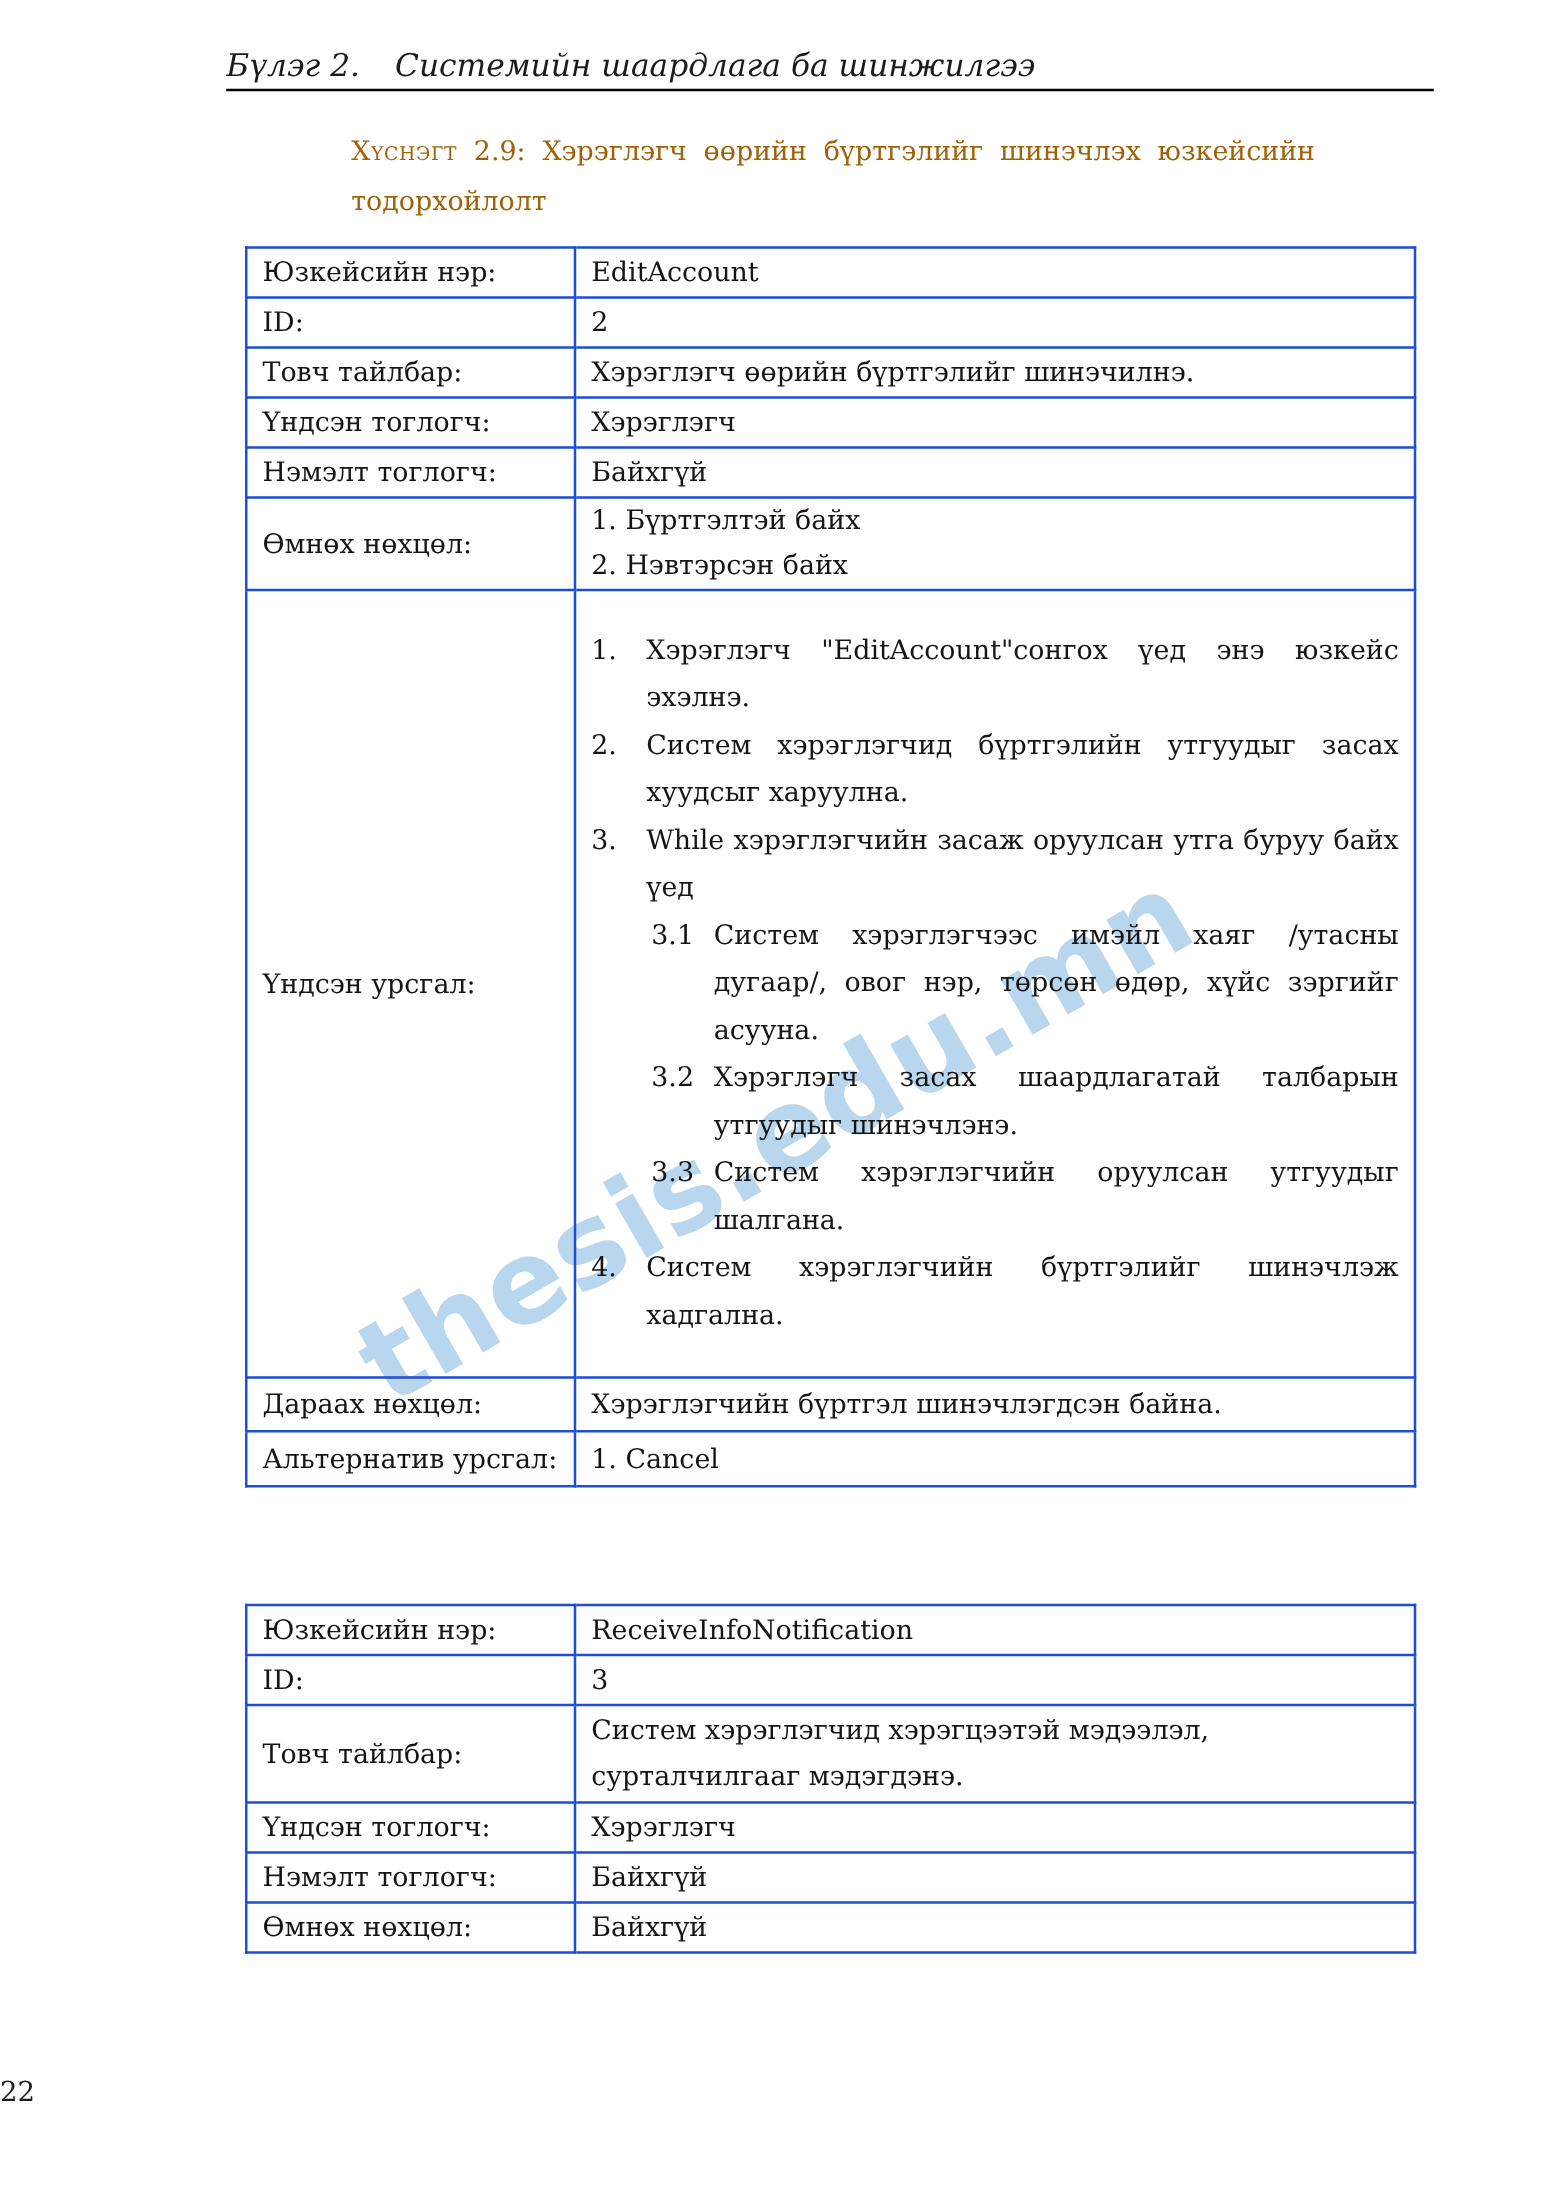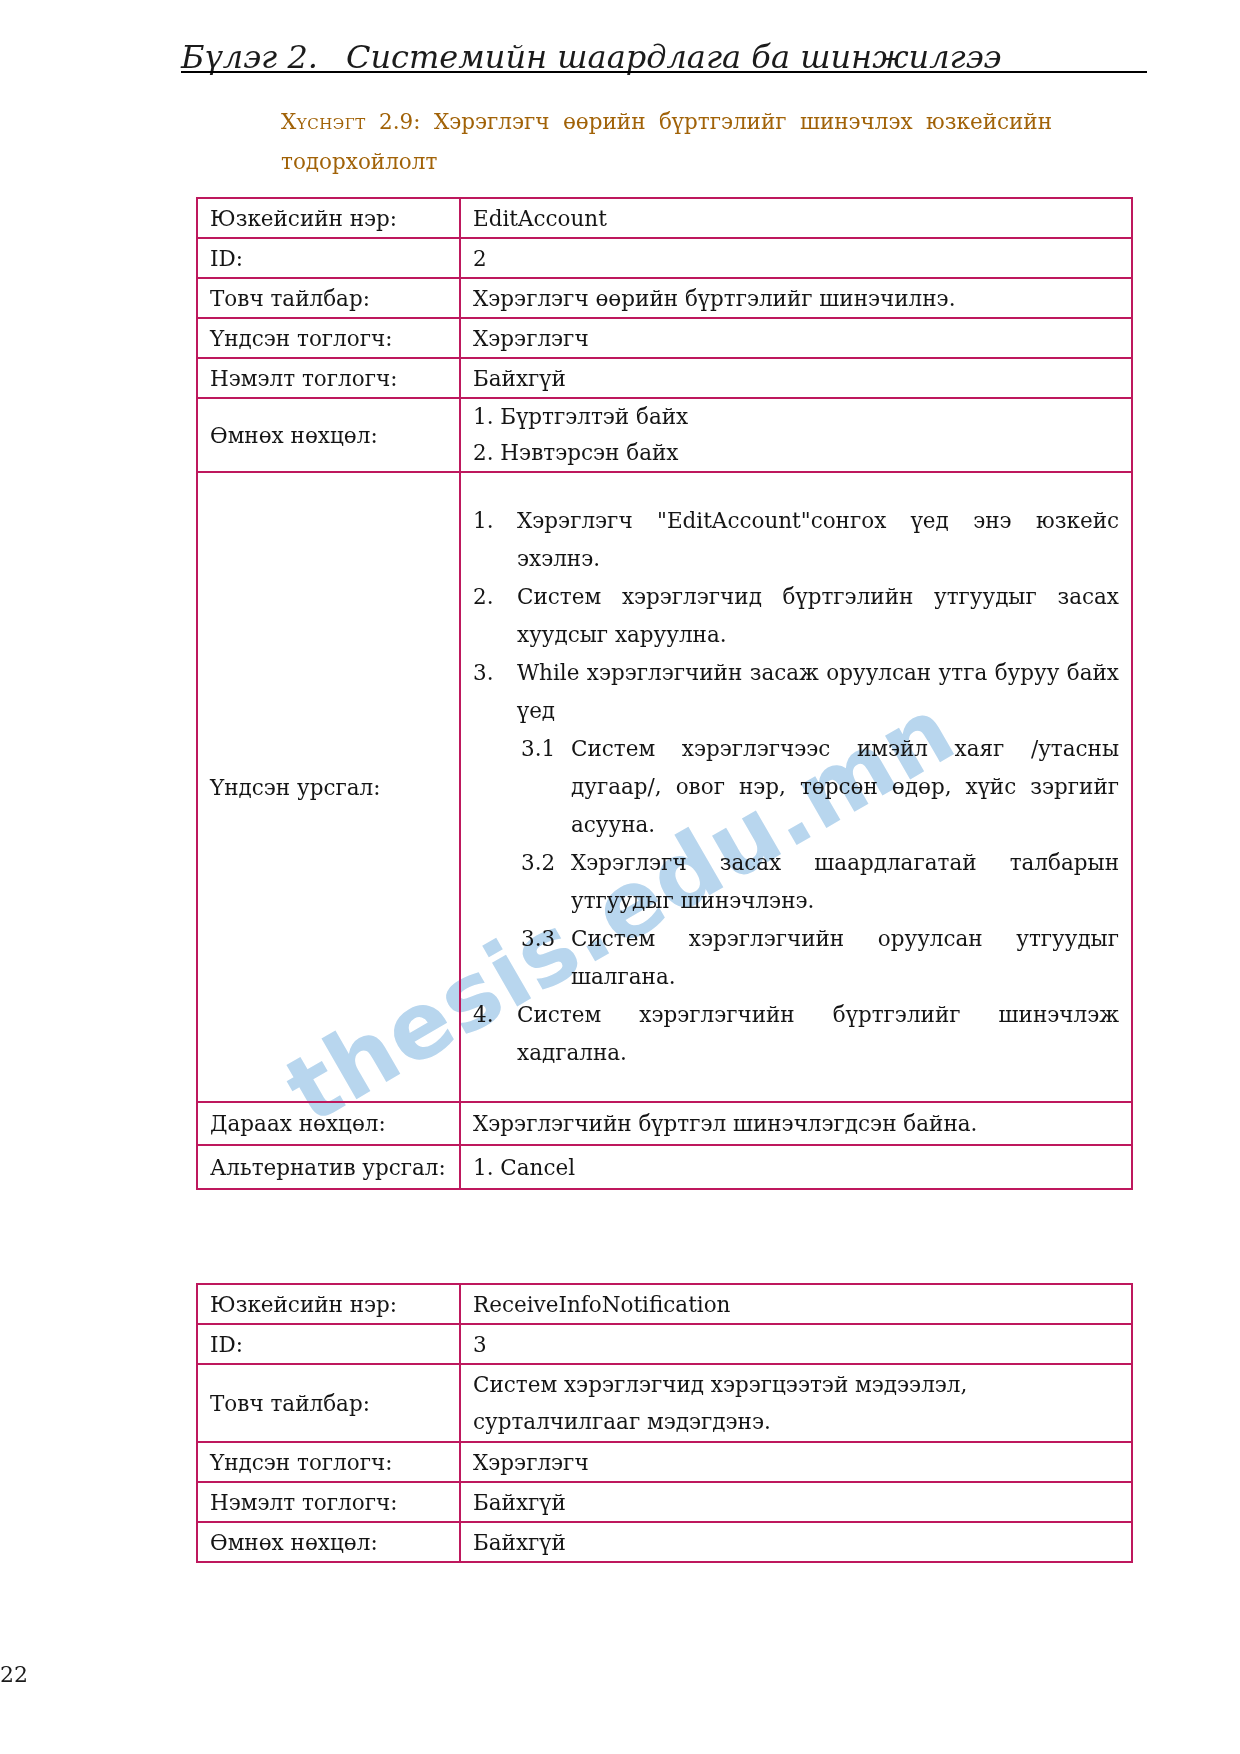--- a/index.html
+++ b/index.html
@@ -14,21 +14,21 @@
     display:flex;align-items:center;justify-content:center;
     font-family:"DejaVu Sans","Liberation Sans",sans-serif;
     font-weight:bold;font-size:92px;letter-spacing:1px;
     color:#b8d6ee;transform:rotate(-30deg);
     z-index:0;white-space:nowrap;user-select:none;
   }
   
   .content{position:absolute;left:0;top:0;width:1240px;height:1754px;z-index:1;}
   .page-header{
     position:absolute;left:181px;top:38px;width:966px;
-    font-style:italic;font-size:32px;white-space:nowrap;
+    font-style:italic;font-size:25px;white-space:nowrap;
   }
   .page-header .chapter{margin-right:28px;}
   .header-rule{
     position:absolute;left:181px;top:71px;width:966px;height:0;
     border-top:2px solid #000;
   }
   .caption{
     font-size:21.5px;line-height:40px;color:#a16207;
   }
   .caption .sc{font-variant:small-caps;letter-spacing:.5px;}
@@ -37,21 +37,21 @@
   .caption2{position:absolute;left:180px;top:1220px;width:966px;text-align:center;white-space:nowrap;}
   
   table.uc{
     position:absolute;left:196px;width:937px;
     border-collapse:collapse;table-layout:fixed;
     font-size:21.5px;color:#151515;
   }
   .t1{top:197px;}
   .t2{top:1283px;}
   table.uc td{
-    border:2px solid #be185d;vertical-align:middle;
+    border:2px solid #1d4ed8;vertical-align:middle;
     padding:0 12px;overflow:hidden;
   }
   td.lbl{width:237px;white-space:nowrap;}
   .h-s td{height:38px;}
   .h-pre td{height:72px;}
   .h-post td{height:41px;}
   .h-alt td{height:42px;}
   .h-desc td{height:76px;}
   td.val{line-height:37px;}
   

